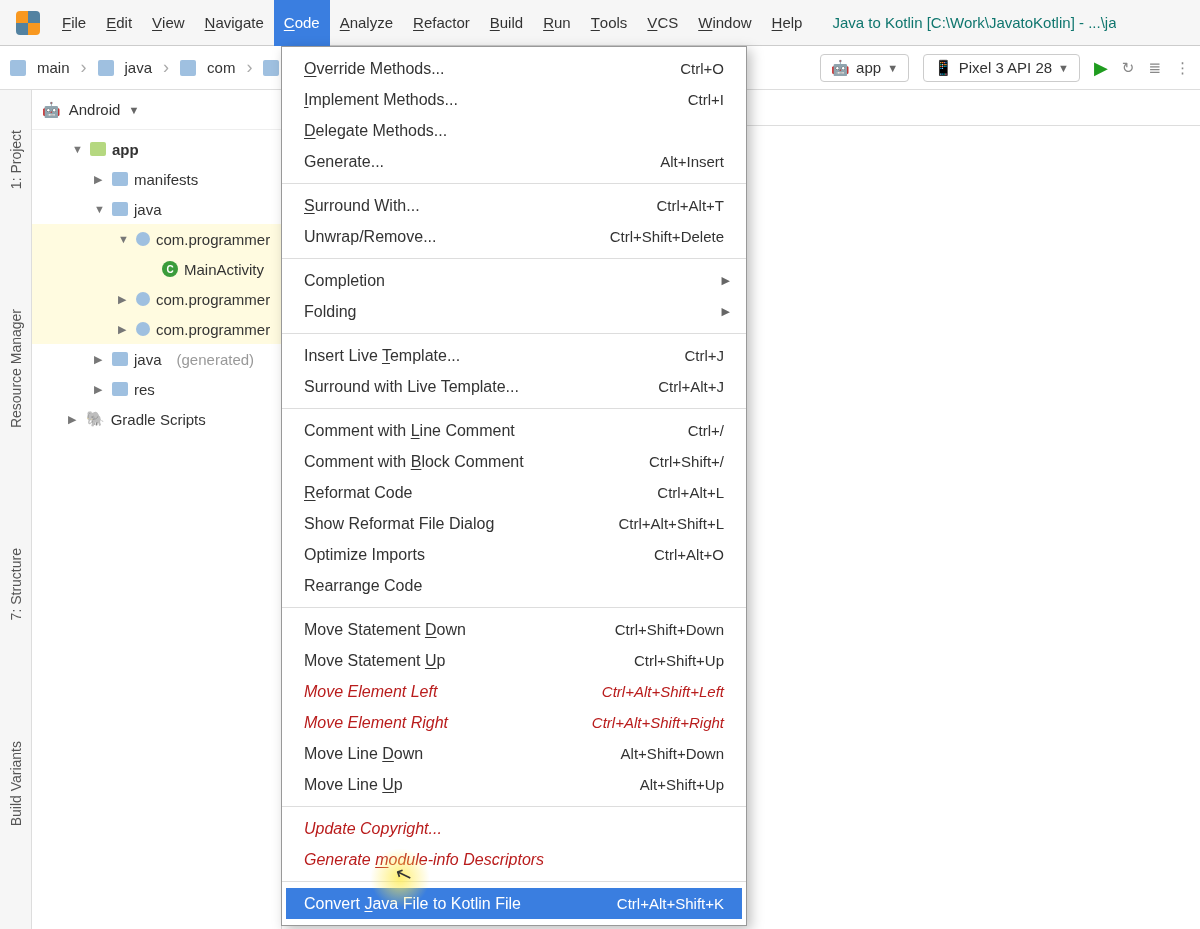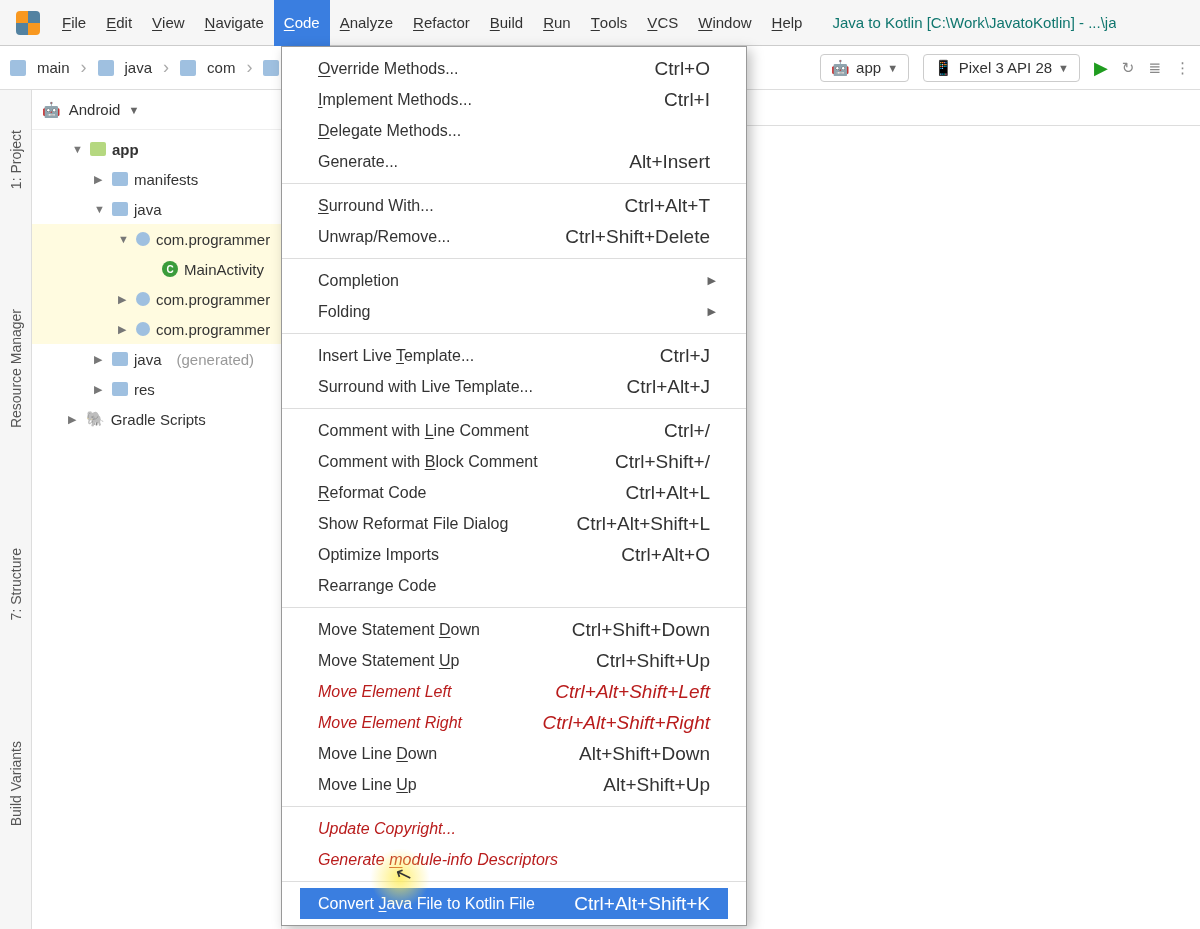--- a/index.html
+++ b/index.html
@@ -43,26 +43,26 @@
 .tab { padding: 6px 10px; border: 1px solid #ddd; border-bottom: none; background: #fff; display: flex; align-items: center; gap: 6px; font-size: 14px; }
 .tab .close { color: #aaa; }
 .code { padding: 10px 6px; font-family: "Consolas", monospace; font-size: 16px; line-height: 29px; white-space: pre; color: #222; overflow: hidden; }
 .kw { color: #0000c0; font-weight: 500; }
 .it { font-style: italic; color: #7a3e9d; }
 .it2 { font-style: italic; color: #8a6d3b; }
 .hl { background: #fffde3; border: 1px solid #f0e5a8; }
 
 
 .popup { position: absolute; left: 281px; top: 46px; width: 466px; background: #fff; border: 1px solid #999; box-shadow: 4px 4px 12px rgba(0,0,0,0.25); z-index: 100; font-size: 16px; }
-.popup .grp { padding: 6px 18px; border-top: 1px solid #ddd; }
+.popup .grp { padding: 6px 4px; border-top: 1px solid #ddd; }
 .popup .grp:first-child { border-top: none; }
 .popup .row { display: flex; justify-content: space-between; align-items: center; height: 31px; padding: 0 18px; cursor: default; position: relative; }
 .popup .row.disabled { color: #b91c1c; font-style: italic; }
 .popup .row.highlight { background: #3a7ee0; color: #fff; }
-.popup .row .shortcut { font-size: 19px; }
+.popup .row .shortcut { font-size: 15px; }
 .popup .row .sub { font-size: 11px; position: absolute; right: 12px; color: #666; }
 .cursor-spot { position: absolute; width: 60px; height: 60px; background: radial-gradient(circle, rgba(255,235,80,0.8) 0%, rgba(255,235,80,0) 70%); border-radius: 50%; pointer-events: none; z-index: 200; }
 .cursor { position: absolute; font-size: 20px; z-index: 201; pointer-events: none; transform: rotate(-20deg); }
 </style>
 </head>
 <body>
 
 <div class="menubar">
   <div class="logo"></div>
   <div id="menubar-items" style="display: flex;">

